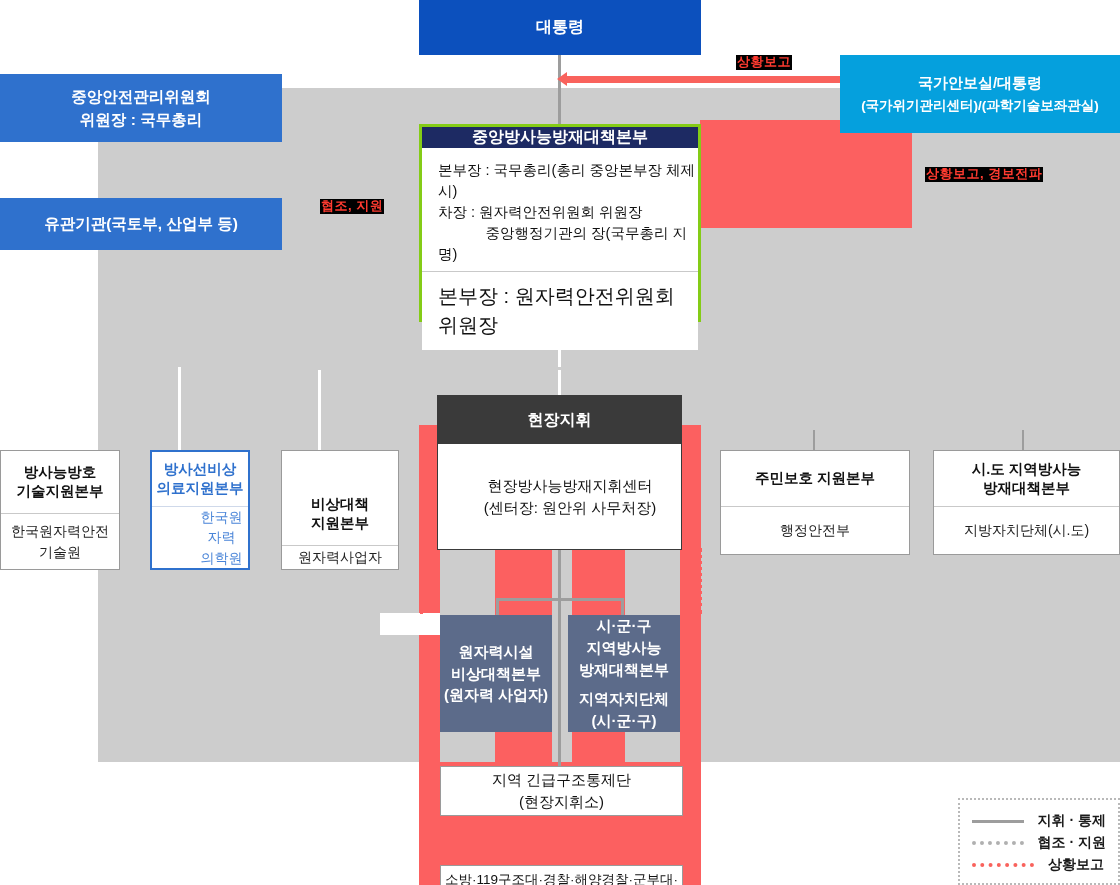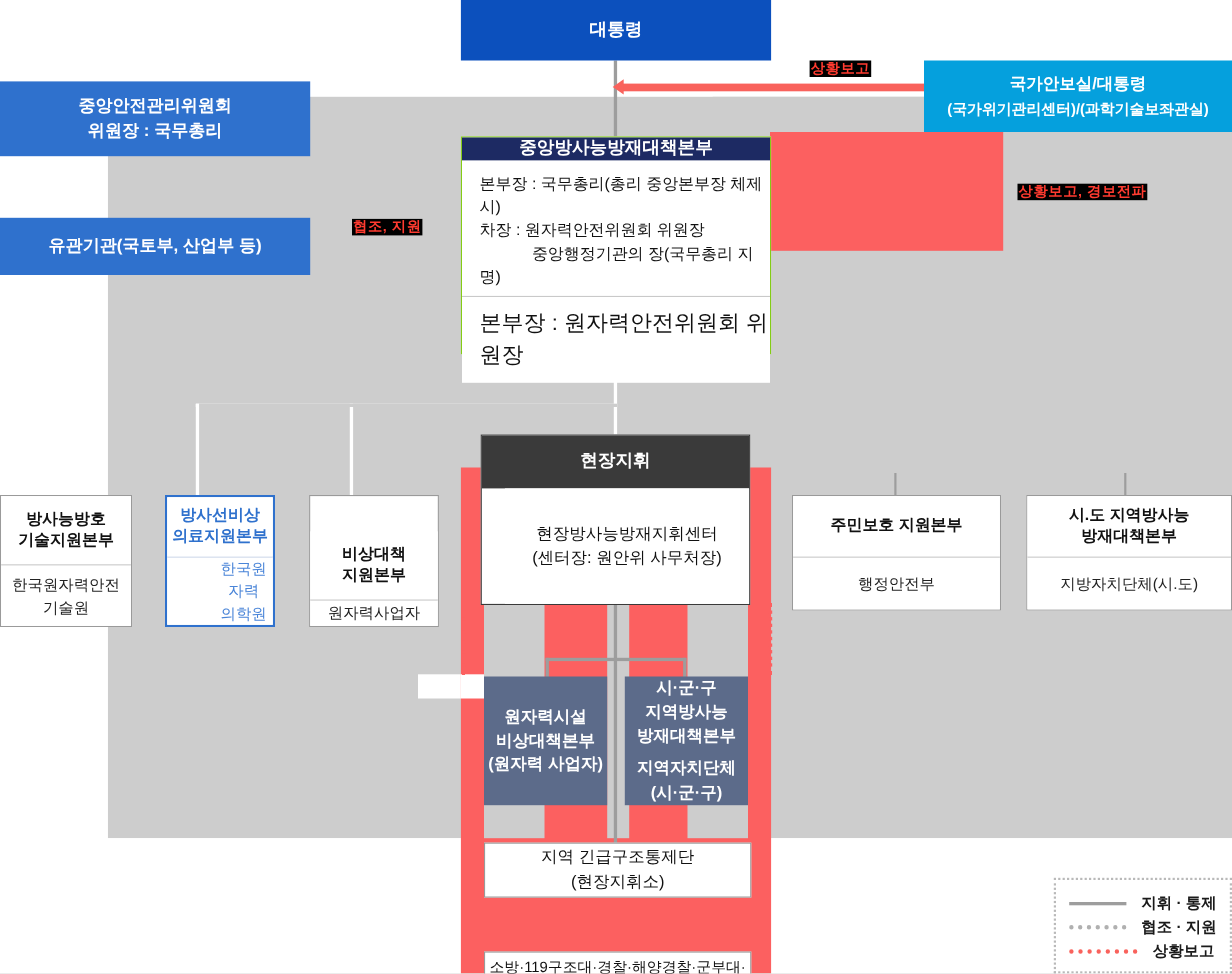--- a/index.html
+++ b/index.html
@@ -32,21 +32,21 @@
   .b-president{background:#0c50bd;color:#fff;font-weight:bold;font-size:16px;
     display:flex;align-items:center;justify-content:center;}
   .b-blue{background:#2f71cd;color:#fff;font-weight:bold;font-size:15.5px;
     display:flex;flex-direction:column;align-items:center;justify-content:center;line-height:1.5;}
   .b-cyan{background:#05a0dd;color:#fff;font-weight:bold;font-size:15px;
     display:flex;flex-direction:column;align-items:center;justify-content:center;line-height:1.6;}
   .b-slate{background:#5c6b8a;color:#fff;font-weight:bold;font-size:15px;
     display:flex;flex-direction:column;align-items:center;justify-content:center;line-height:1.45;}
 
   
-  .card-navy{border:1px solid #84cc16;background:#fff;}
+  .card-navy{border:3px solid #84cc16;background:#fff;}
   .card-navy .hdr{background:#1d2a63;color:#fff;font-size:16px;height:58px;}
   .card-navy .bdy{align-items:flex-start;padding:12px 0 10px 16px;font-size:14.5px;color:#111;}
   .card-navy .bdy .line{text-align:left;width:100%;}
   .card-navy .sep{border-top:1px solid #c9c9c9;margin:0;}
 
   
   .card-dark{border:1px solid #3a3a3a;background:#fff;}
   .card-dark .hdr{background:#3a3a3a;color:#fff;font-size:16px;height:48px;}
   .card-dark .bdy{font-size:15px;color:#111;height:calc(100% - 48px);margin-left:21px;}
 
@@ -137,21 +137,21 @@
 
   <div class="box b-blue" style="left:0px;top:74px;width:282px;height:68px;">
     <span>중앙안전관리위원회</span>
     <span>위원장 : 국무총리</span>
   </div>
 
   <div class="box b-blue" style="left:0px;top:198px;width:282px;height:52px;">
     <span>유관기관(국토부, 산업부 등)</span>
   </div>
 
-  <div class="box b-cyan" style="left:840px;top:55px;width:280px;height:65px;text-align:right;">
+  <div class="box b-cyan" style="left:840px;top:55px;width:280px;height:78px;text-align:right;">
     <span>국가안보실/대통령</span>
     <span style="font-size:13.5px;">(국가위기관리센터)/(과학기술보좌관실)</span>
   </div>
 
   <div class="box card-navy" style="left:419px;top:124px;width:282px;height:198px;">
     <div class="hdr">중앙방사능방재대책본부</div>
     <div class="bdy" style="padding-bottom:0;">
       <div class="line">본부장 : 국무총리(총리 중앙본부장 체제시)</div>
       <div class="line">차장 : 원자력안전위원회 위원장</div>
       <div class="line">　　　 중앙행정기관의 장(국무총리 지명)</div>

